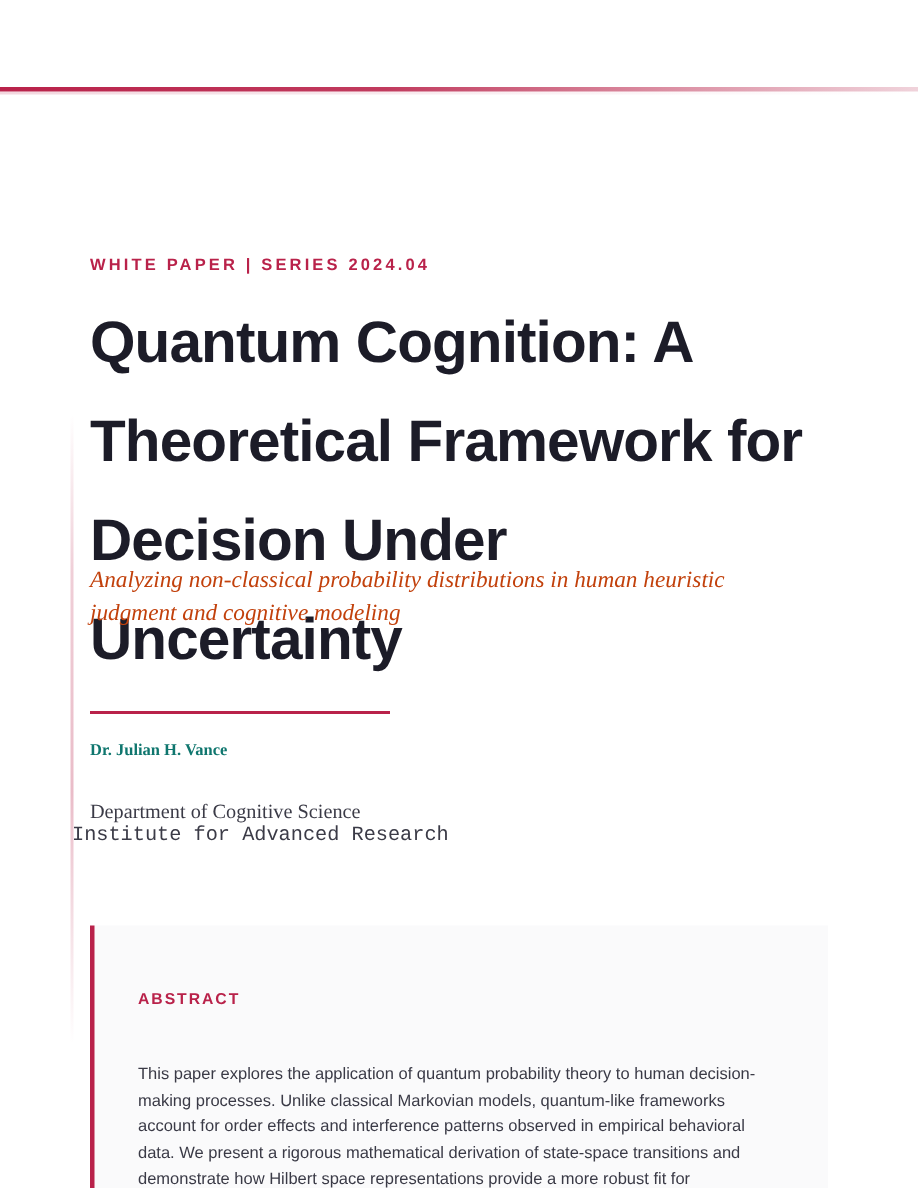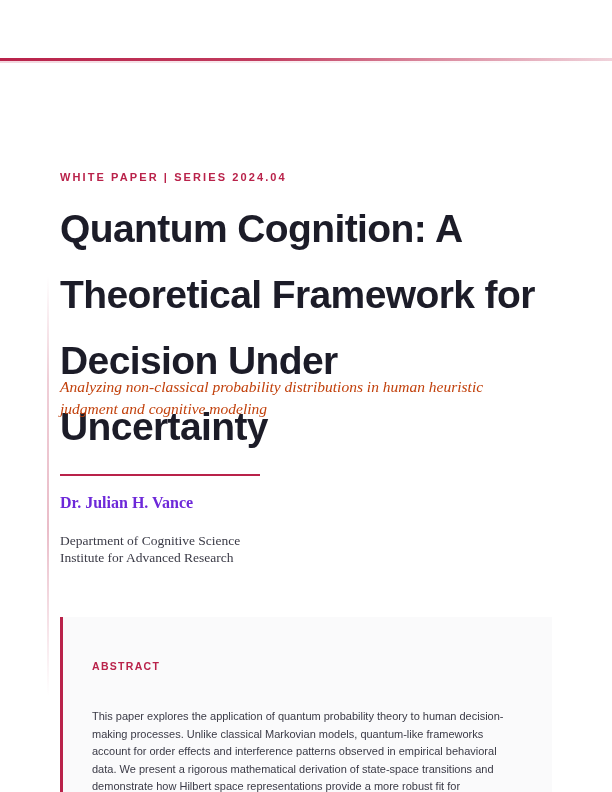--- a/index.html
+++ b/index.html
@@ -95,38 +95,38 @@
     width: 200px;
     height: 2px;
     background: #b9224a;
   }
 
   .author {
     position: absolute;
     left: 60px;
     top: 494px;
     font-family: "Liberation Serif", serif;
-    font-size: 16px;
+    font-size: 11px;
     font-weight: bold;
-    color: #6d28d9;
+    color: #0f766e;
   }
   .affiliation {
     position: absolute;
     left: 60px;
     top: 516px;
     font-family: "Liberation Serif", serif;
     font-size: 13.5px;
     color: #3b3b47;
     margin-top: 17px;
   }
   .institute {
     position: absolute;
-    left: 60px;
+    left: 48px;
     top: 550px;
-    font-family: Liberation Serif, serif;
+    font-family: Liberation Mono, monospace;
     font-size: 13.5px;
     color: #3b3b47;
   }
 
   .abstract-box {
     position: absolute;
     left: 60px;
     top: 617px;
     width: 492px;
     height: 175px;

